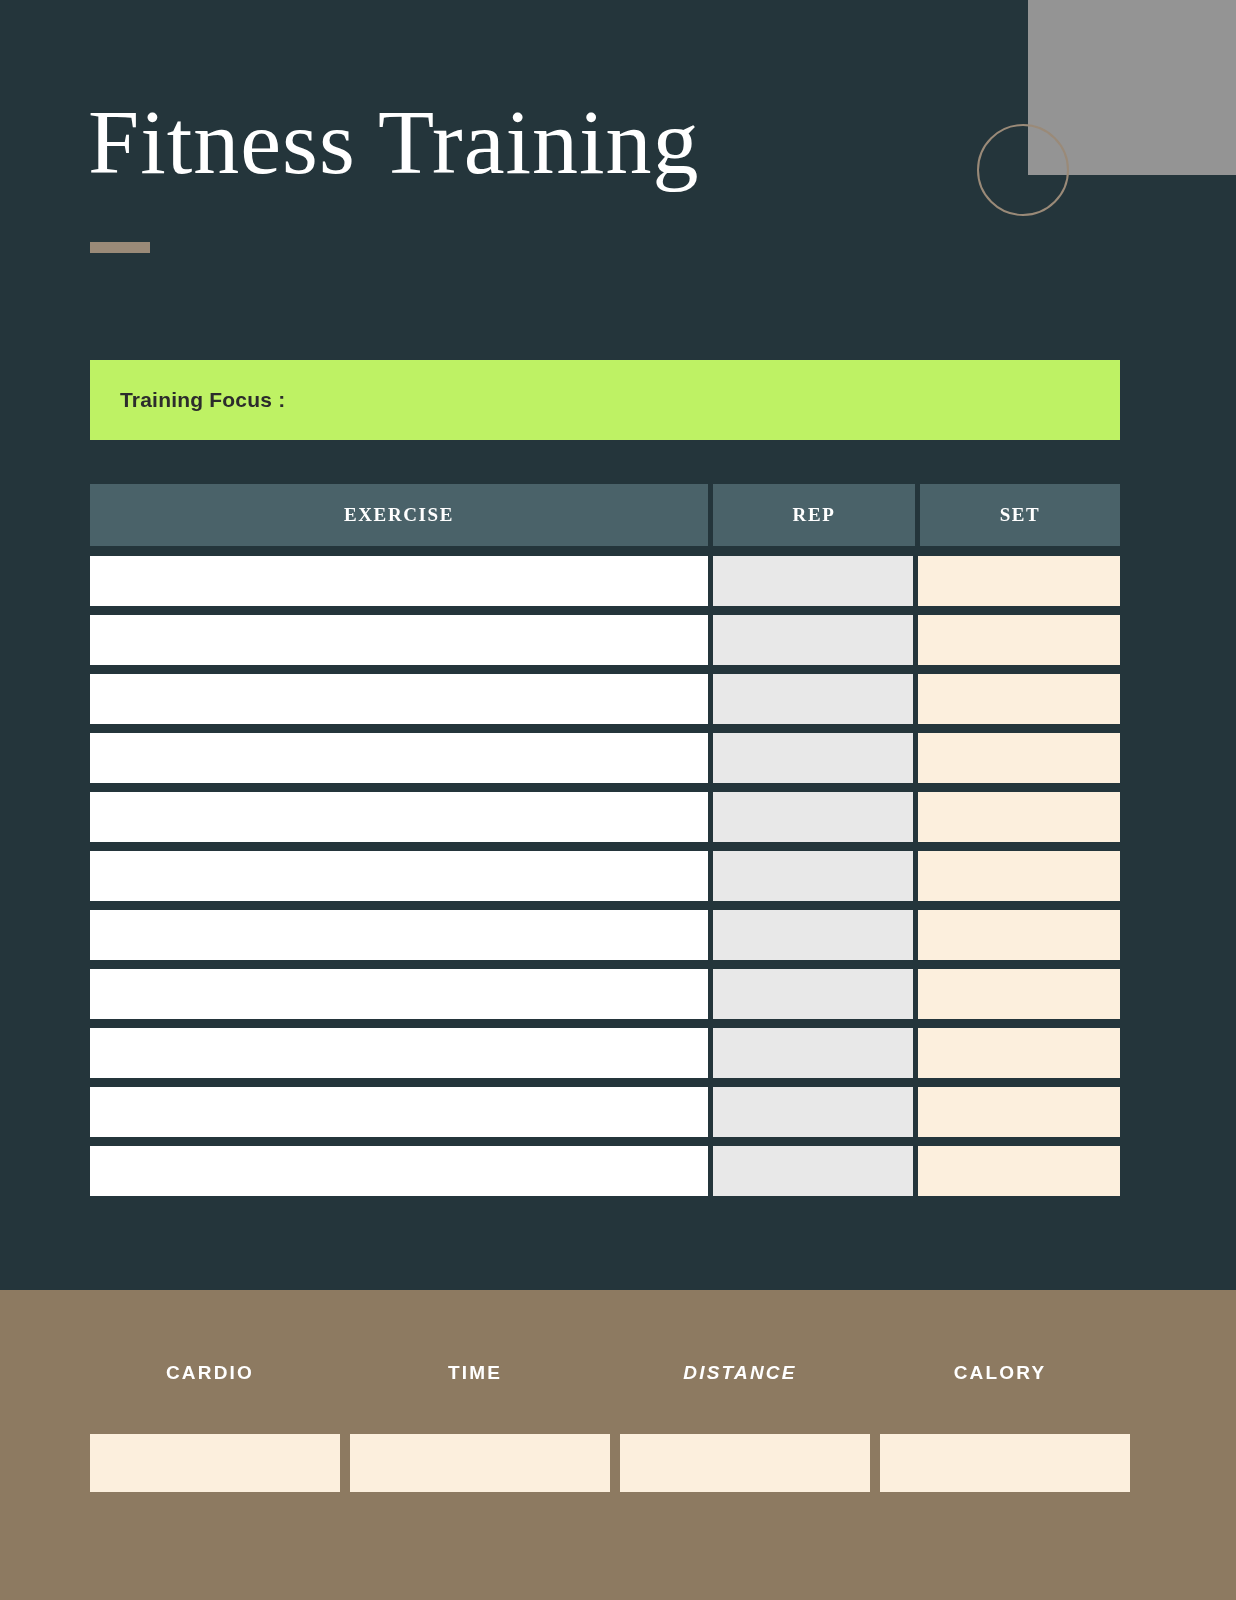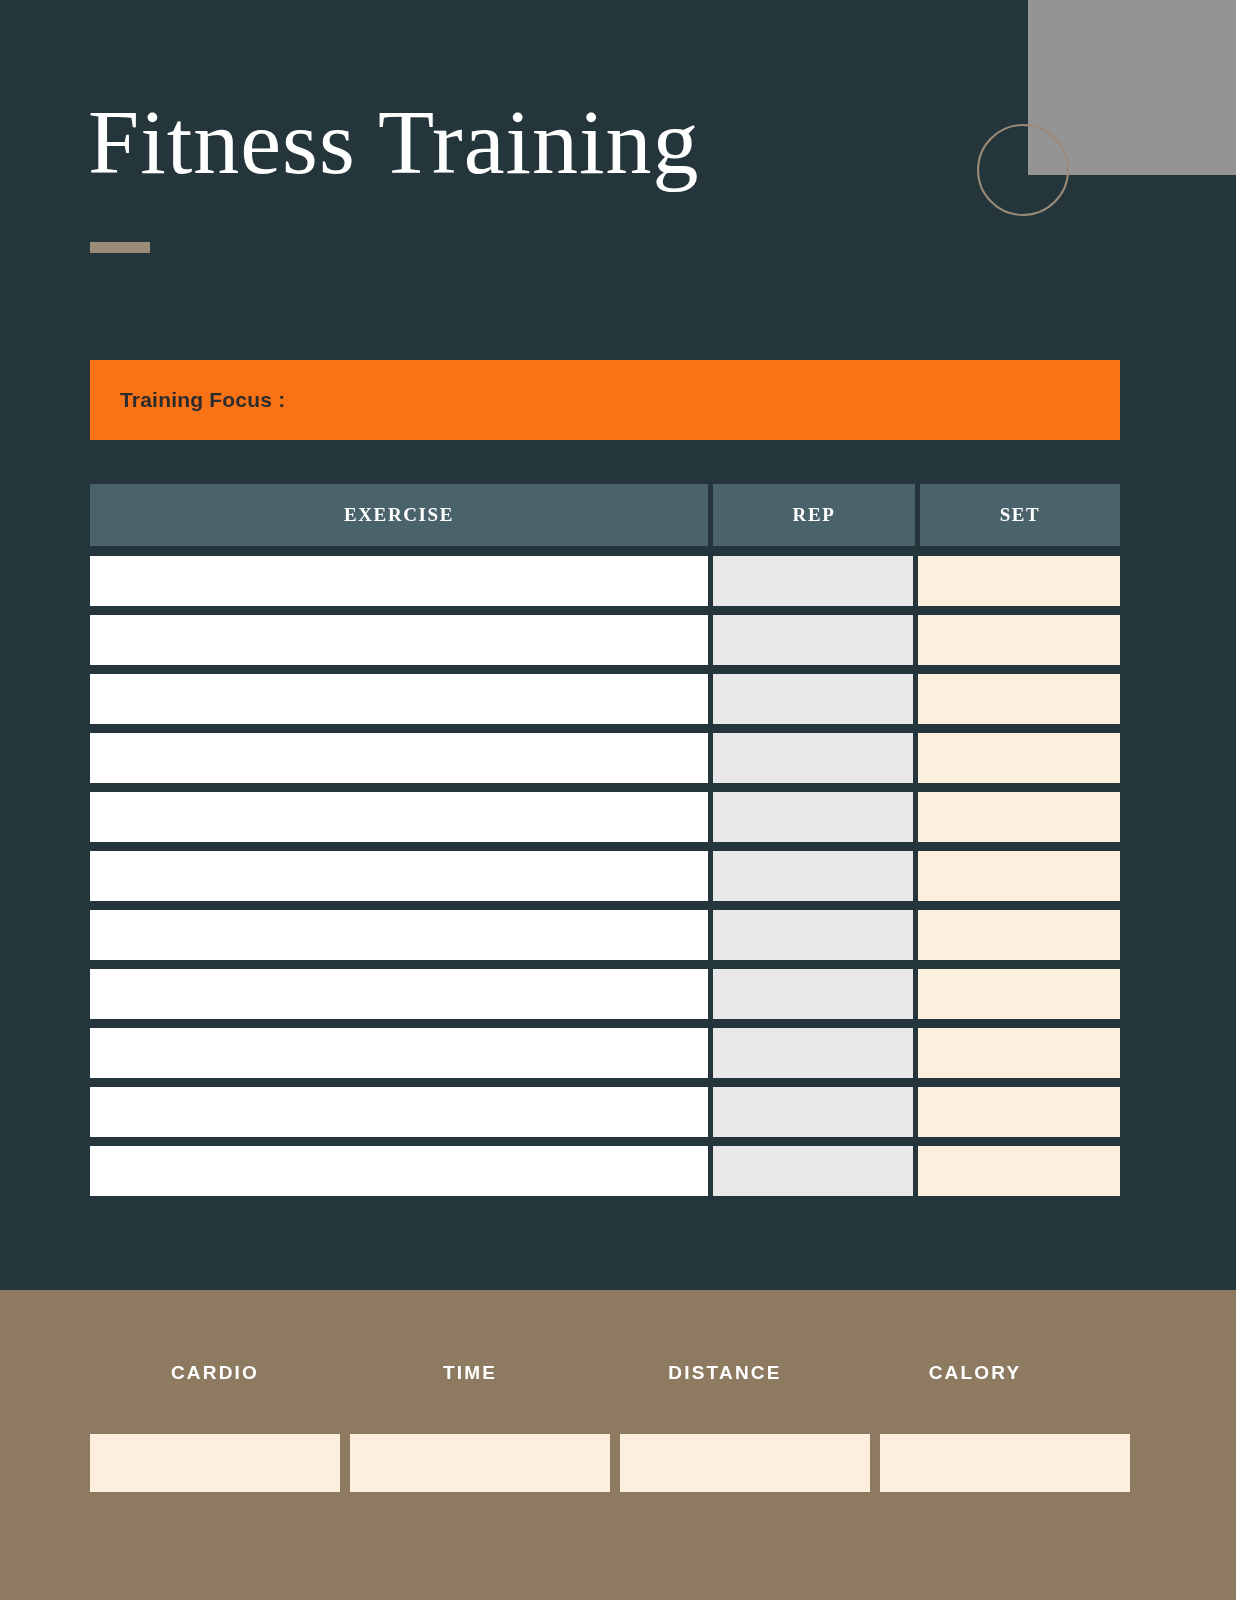--- a/index.html
+++ b/index.html
@@ -58,21 +58,21 @@
     background: #9a8a78;
   }
 
   
   #training-focus-box {
     position: absolute;
     left: 90px;
     top: 360px;
     width: 1030px;
     height: 80px;
-    background: #f97316;
+    background: #bef264;
     box-sizing: border-box;
     display: flex;
     align-items: center;
   }
   #training-focus-label {
     margin-left: 30px;
     font-size: 21px;
     font-weight: bold;
     color: #2c2c2c;
     letter-spacing: 0.2px;
@@ -120,32 +120,34 @@
     width: 1236px;
     height: 310px;
     background: #8d7a61;
   }
   #cardio-labels {
     position: absolute;
     left: 90px;
     top: 72px;
     width: 1030px;
     display: flex;
+    gap: 10px;
+    justify-content: center;
   }
   #cardio-fields {
     position: absolute;
     left: 90px;
     top: 144px;
     width: 1030px;
     display: flex;
     gap: 10px;
   }
   .cardio-col-1 { width: 250px; flex: 0 0 250px; }
   .cardio-col-2 { width: 260px; flex: 0 0 260px; }
-  .cardio-col-3 { width: 250px; flex: 0 0 250px; }
+  .cardio-col-3 { width: 250px; flex: 0 0 250px; font-style: italic; }
   .cardio-col-4 { width: 250px; flex: 0 0 250px; }
 
   .cardio-label {
     text-align: center;
     color: #ffffff;
     font-size: 19px;
     font-weight: bold;
     letter-spacing: 2.2px;
   }
   .cardio-field {

